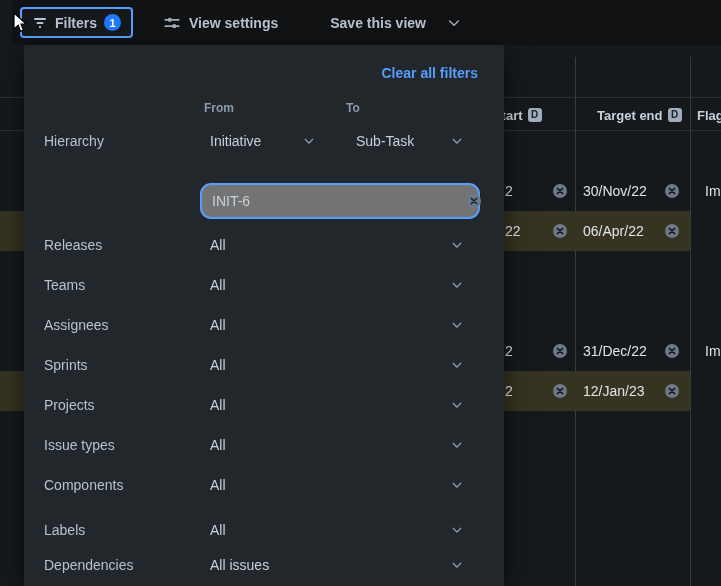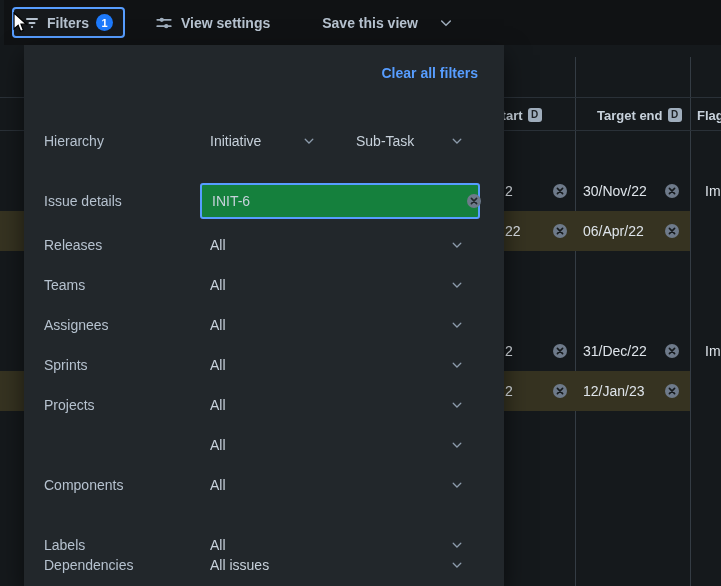--- a/index.html
+++ b/index.html
@@ -19,21 +19,21 @@
             color:#1D2125; font-size:10px; font-weight:bold; line-height:14px; text-align:center; }
   .trow { position:absolute; left:0; right:0; height:40px; }
   .trow.hl::before { content:""; position:absolute; left:0; right:31px; top:0; bottom:0; background:#363321; }
   .cell { position:absolute; top:0; height:40px; display:flex; align-items:center; color:#DEE4EA; font-size:14px; white-space:nowrap; }
   .c-start { left:505px; width:63px; justify-content:space-between; }
   .c-end   { left:583px; width:97px; justify-content:space-between; }
   .c-flag  { left:705px; width:30px; overflow:hidden; }
   .rm { flex:0 0 auto; display:block; }
 
   
-  .topbar { position:absolute; top:0; left:4px; right:0; height:45px; background:#101214;
+  .topbar { position:absolute; top:0; left:12px; right:0; height:45px; background:#101214;
             display:flex; align-items:center; z-index:2; }
   .filters-btn { margin-left:8px; height:31px; display:flex; align-items:center; gap:7px;
                  padding:0 10px; border:2px solid #579DFF; border-radius:4px; background:#16191C;
                  color:#B6C2CF; font-size:14px; font-weight:bold; cursor:pointer; }
   .count-badge { width:17px; height:17px; border-radius:50%; background:#1D7AFC; color:#fff;
                  font-size:11px; font-weight:bold; display:flex; align-items:center; justify-content:center; }
   .tb-item { display:flex; align-items:center; gap:8px; color:#B6C2CF; font-size:14px; font-weight:bold; cursor:pointer; }
   .view-settings { margin-left:30px; }
   .save-view { margin-left:52px; }
   .save-chev { margin-left:20px; cursor:pointer; display:flex; align-items:center; }
@@ -48,28 +48,28 @@
   .col-head { position:absolute; top:0; color:#8C9BAB; font-size:12px; font-weight:bold; }
   .ch-from { left:168px; } .ch-to { left:310px; }
   .dd { position:absolute; top:0; height:24px; display:flex; align-items:center; justify-content:space-between;
         padding:0 6px 0 10px; color:#C7D1DB; font-size:14px; cursor:pointer; white-space:nowrap;text-align:center; }
   .dd-from { left:164px; width:122px; }
   .dd-to   { left:310px; width:124px;gap:28px; }
   .dd-all  { left:164px; width:270px; }
   .row-heads { top:56px; } .row-hier { top:84px; }
   .row-issue { top:138px; height:36px; }
   .row-issue .p-label { height:36px; }
-  .issue-input { position:absolute; left:164px; top:0; width:280px; height:36px; background:#15803d;
-                 border:2px solid #579DFF; border-radius:3px; color:#C7D1DB; font-size:14px;
+  .issue-input { position:absolute; left:164px; top:0; width:280px; height:36px; background:#737373;
+                 border:2px solid #579DFF; border-radius:11px; color:#C7D1DB; font-size:14px;
                  font-family:"Liberation Sans", sans-serif; padding:0 32px 0 10px; outline:none; }
   .input-clear { position:absolute; right:10px; top:10px; cursor:pointer; }
   .chev { flex:0 0 auto; }
   
   .fr-0{top:188px}.fr-1{top:228px}.fr-2{top:268px}.fr-3{top:308px}.fr-4{top:348px}
-  .fr-5{top:388px}.fr-6{top:428px}.fr-7{top:488px}.fr-8{top:508px}
+  .fr-5{top:388px}.fr-6{top:428px}.fr-7{top:473px}.fr-8{top:508px}
 
   .cursor { position:absolute; left:11px; top:12px; z-index:10; pointer-events:none; }
 </style>
 </head>
 <body>
 
 <div class="screen">
 
   <div class="content-area">
     <div class="v-divider v-div-1"></div>
@@ -197,39 +197,42 @@
     <div class="save-chev">
       <svg width="16" height="16" viewBox="0 0 24 24">
           <path d="M5.5 9l6.5 6.5L18.5 9" fill="none" stroke="#9FADBC" stroke-width="2.2" stroke-linecap="round"></path>
         </svg>
     </div>
   </div>
 
   <div class="panel">
     <span class="clear-all">Clear all filters</span>
 
+    <div class="p-row row-heads">
+      <span class="col-head ch-from">From</span>
+      <span class="col-head ch-to">To</span>
+    </div>
 
     <div class="p-row row-hier">
       <span class="p-label">Hierarchy</span>
       <div class="dd dd-from">
         <span>Initiative</span>
         <svg class="chev" width="14" height="14" viewBox="0 0 24 24">
             <path d="M5.5 9l6.5 6.5L18.5 9" fill="none" stroke="#8C9BAB" stroke-width="2.2" stroke-linecap="round"></path>
           </svg>
       </div>
       <div class="dd dd-to">
         <span>Sub-Task</span>
         <svg class="chev" width="14" height="14" viewBox="0 0 24 24">
             <path d="M5.5 9l6.5 6.5L18.5 9" fill="none" stroke="#8C9BAB" stroke-width="2.2" stroke-linecap="round"></path>
           </svg>
       </div>
     </div>
 
     <div class="p-row row-issue">
-      <span class="p-label">Issue details</span>
       <input class="issue-input" type="text" value="INIT-6" style="">
       <span class="input-clear">
         <svg width="16" height="16" viewBox="0 0 16 16">
             <circle cx="8" cy="8" r="7" fill="#6E7A8A"></circle>
             <path d="M5.4 5.4l5.2 5.2M10.6 5.4l-5.2 5.2" stroke="#22272B" stroke-width="1.6" stroke-linecap="round"></path>
           </svg>
       </span>
     </div>
 
     <div class="p-row fr-0">
@@ -271,20 +274,21 @@
     <div class="p-row fr-4">
       <span class="p-label">Projects</span>
       <div class="dd dd-all">
         <span>All</span>
         <svg class="chev" width="14" height="14" viewBox="0 0 24 24">
             <path d="M5.5 9l6.5 6.5L18.5 9" fill="none" stroke="#8C9BAB" stroke-width="2.2" stroke-linecap="round"></path>
           </svg>
       </div>
     </div>
     <div class="p-row fr-5">
+      <span class="p-label">Issue types</span>
       <div class="dd dd-all">
         <span>All</span>
         <svg class="chev" width="14" height="14" viewBox="0 0 24 24">
             <path d="M5.5 9l6.5 6.5L18.5 9" fill="none" stroke="#8C9BAB" stroke-width="2.2" stroke-linecap="round"></path>
           </svg>
       </div>
     </div>
     <div class="p-row fr-6">
       <span class="p-label">Components</span>
       <div class="dd dd-all">

